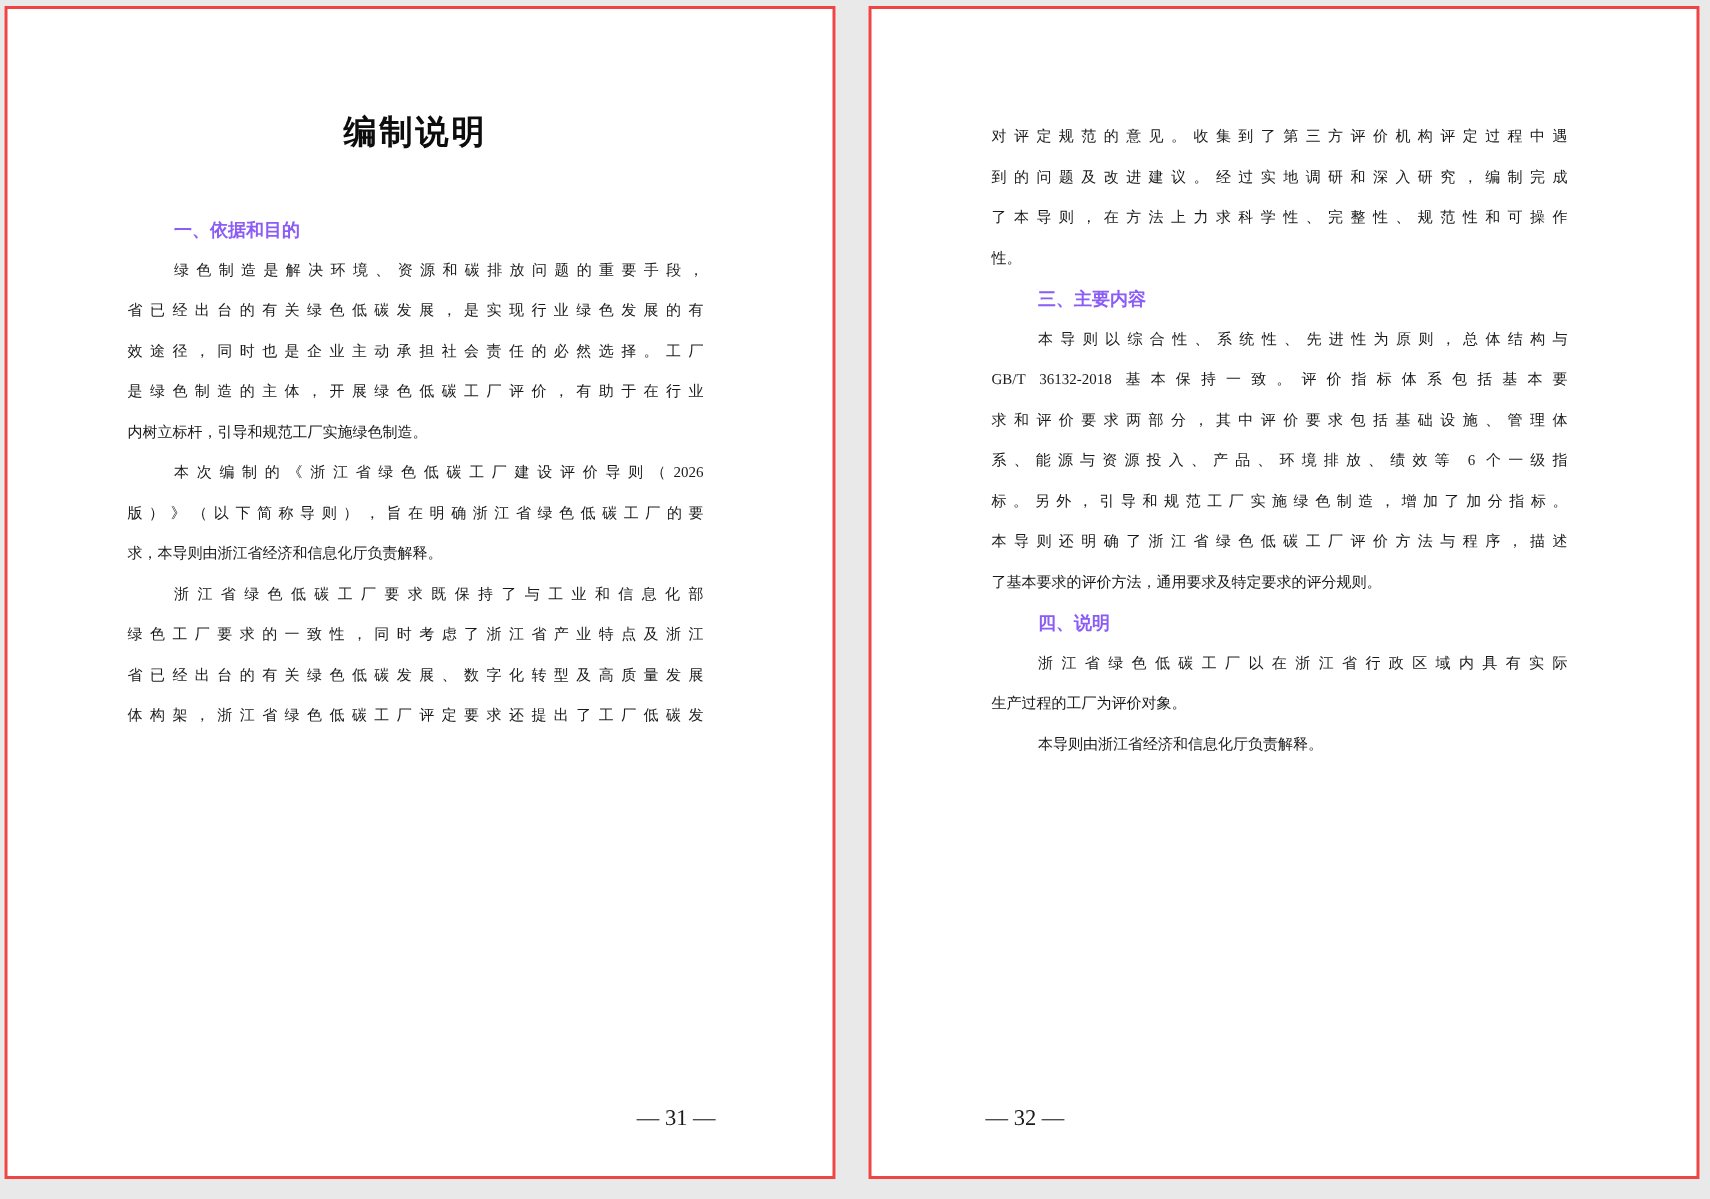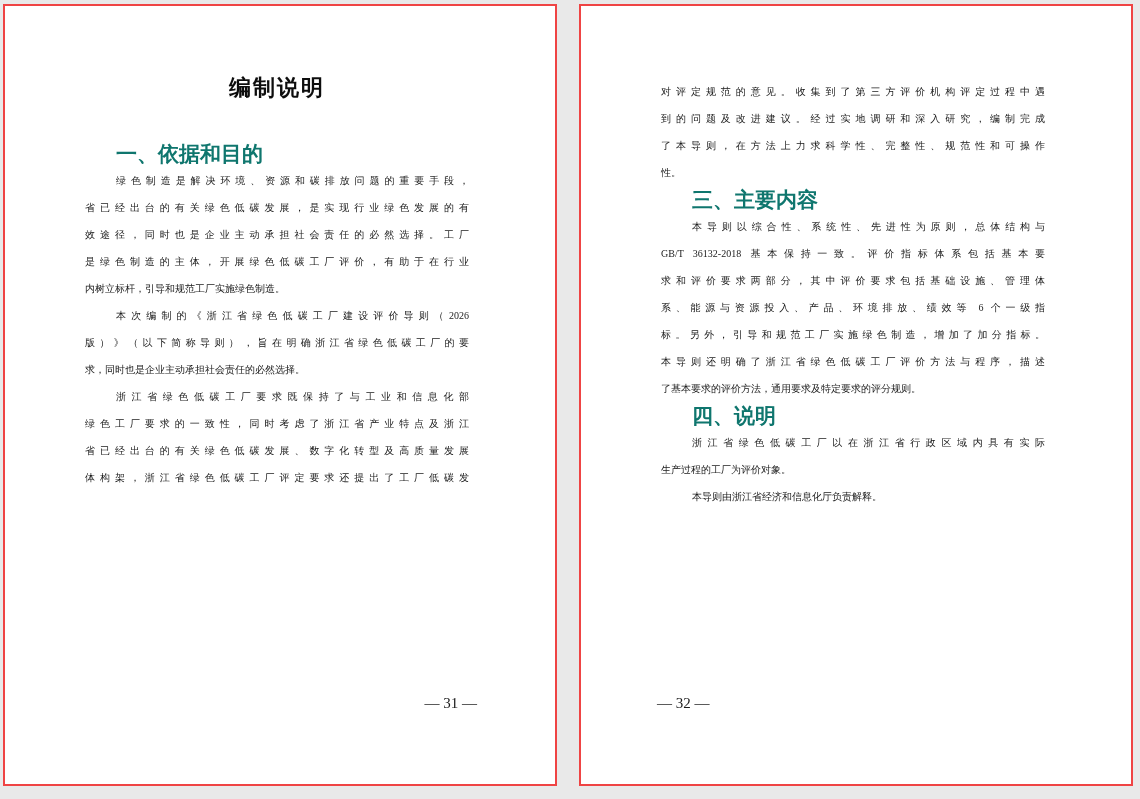--- a/index.html
+++ b/index.html
@@ -42,32 +42,32 @@
   .ln {
     line-height: 27px;
     min-height: 27px;
     font-size: 10px;
     color: #1a1a1a;
     text-align: left;
   }
   .heading {
     font-family: "Liberation Sans", "DejaVu Sans", sans-serif;
     font-weight: 700;
-    font-size: 21px;
+    font-size: 12px;
     padding-left: 31px;
-    color: #0f766e;
+    color: #8b5cf6;
   }
   .indent-justify, .justify {
     text-align: justify;
     text-align-last: justify;
   }
   .indent-justify, .indent-end { padding-left: 31px; }
   .page-number {
     position: absolute;
-    top: 687px;
+    top: 730px;
     font-size: 15px;
     line-height: 20px;
     color: #1a1a1a;
     white-space: nowrap;
   }
   .pn-right { right: 78px; }
   .pn-left  { left: 76px; }
 </style>
 </head>
 <body>
@@ -79,21 +79,21 @@
       <h1 class="doc-title">编制说明</h1>
       <div>
           <div class="ln heading">一、依据和目的</div>
           <div class="ln indent-justify">绿色制造是解决环境、资源和碳排放问题的重要手段，</div>
           <div class="ln justify">省已经出台的有关绿色低碳发展，是实现行业绿色发展的有</div>
           <div class="ln justify">效途径，同时也是企业主动承担社会责任的必然选择。工厂</div>
           <div class="ln justify">是绿色制造的主体，开展绿色低碳工厂评价，有助于在行业</div>
           <div class="ln end">内树立标杆，引导和规范工厂实施绿色制造。</div>
           <div class="ln indent-justify">本次编制的《浙江省绿色低碳工厂建设评价导则（2026</div>
           <div class="ln justify">版）》（以下简称导则），旨在明确浙江省绿色低碳工厂的要</div>
-          <div class="ln end">求，同时也是企业主动承担社会责任的必然选择。</div>
+          <div class="ln end">求，本导则由浙江省经济和信息化厅负责解释。</div>
           <div class="ln indent-justify">浙江省绿色低碳工厂要求既保持了与工业和信息化部</div>
           <div class="ln justify">绿色工厂要求的一致性，同时考虑了浙江省产业特点及浙江</div>
           <div class="ln justify">省已经出台的有关绿色低碳发展、数字化转型及高质量发展</div>
           <div class="ln justify">体构架，浙江省绿色低碳工厂评定要求还提出了工厂低碳发</div>
         </div>
     </div>
     <div class="page-number pn-right">— 31 —</div>
   </div>
 
   <div class="page page-right">

